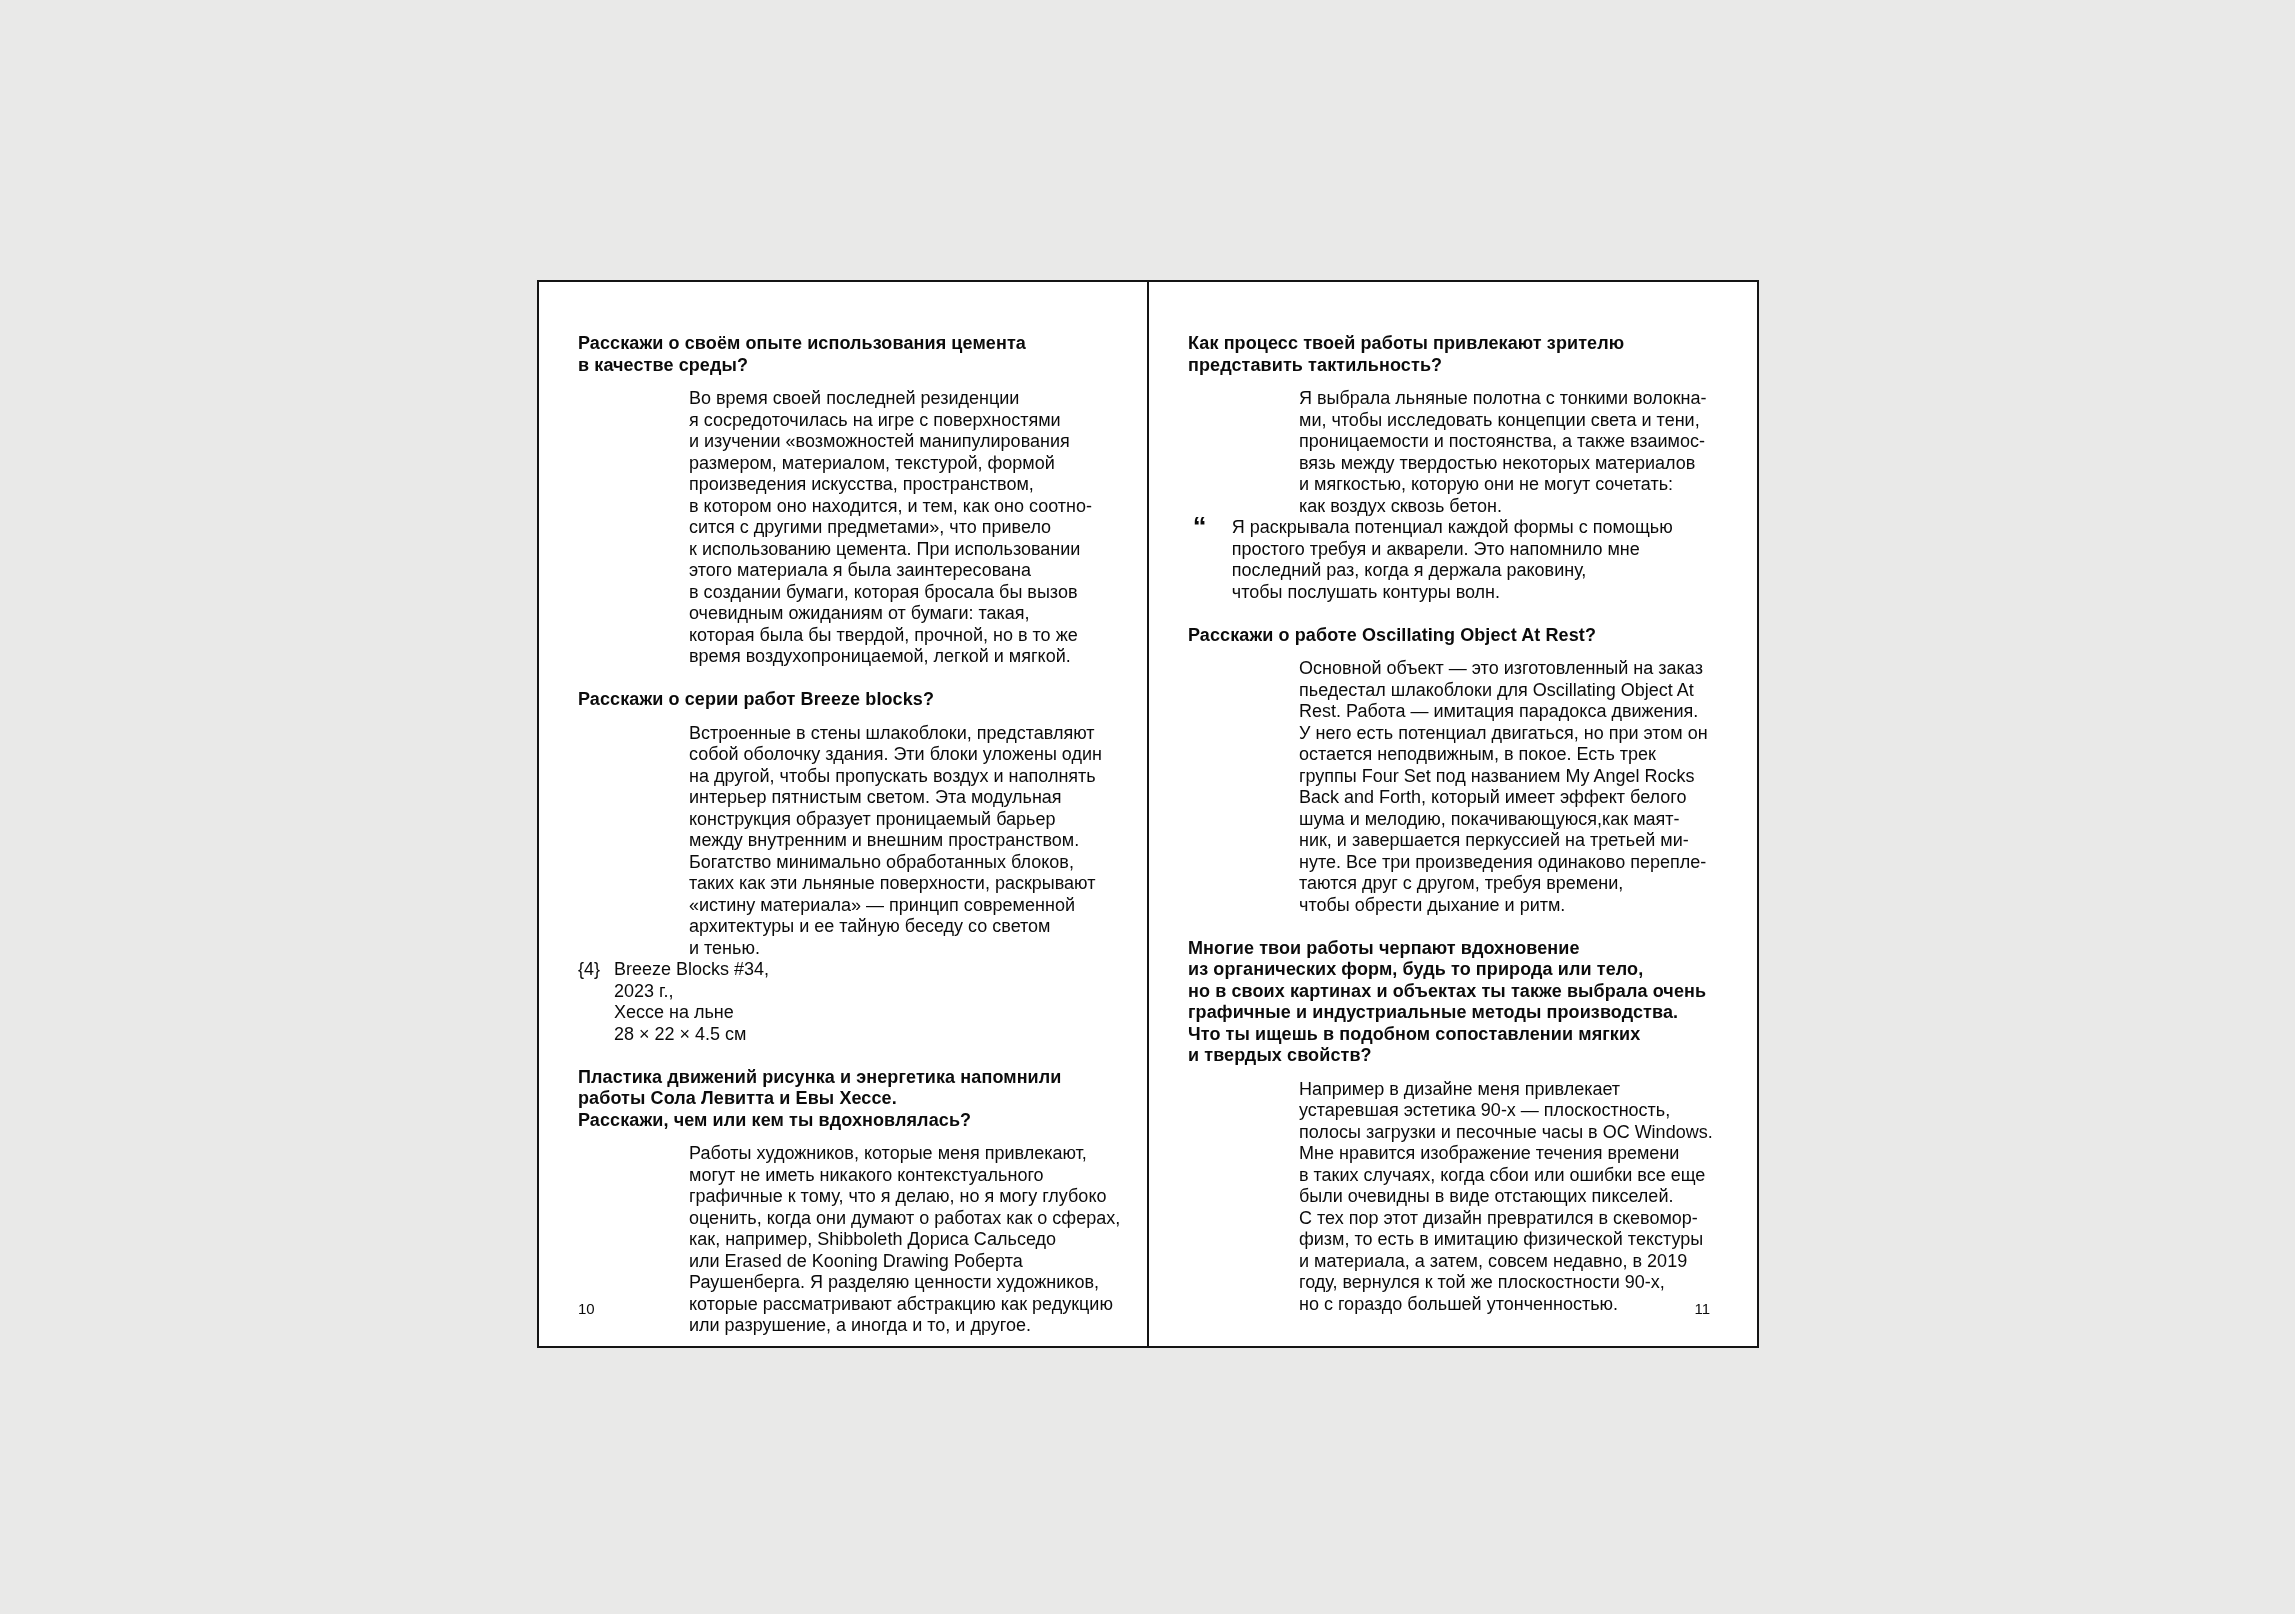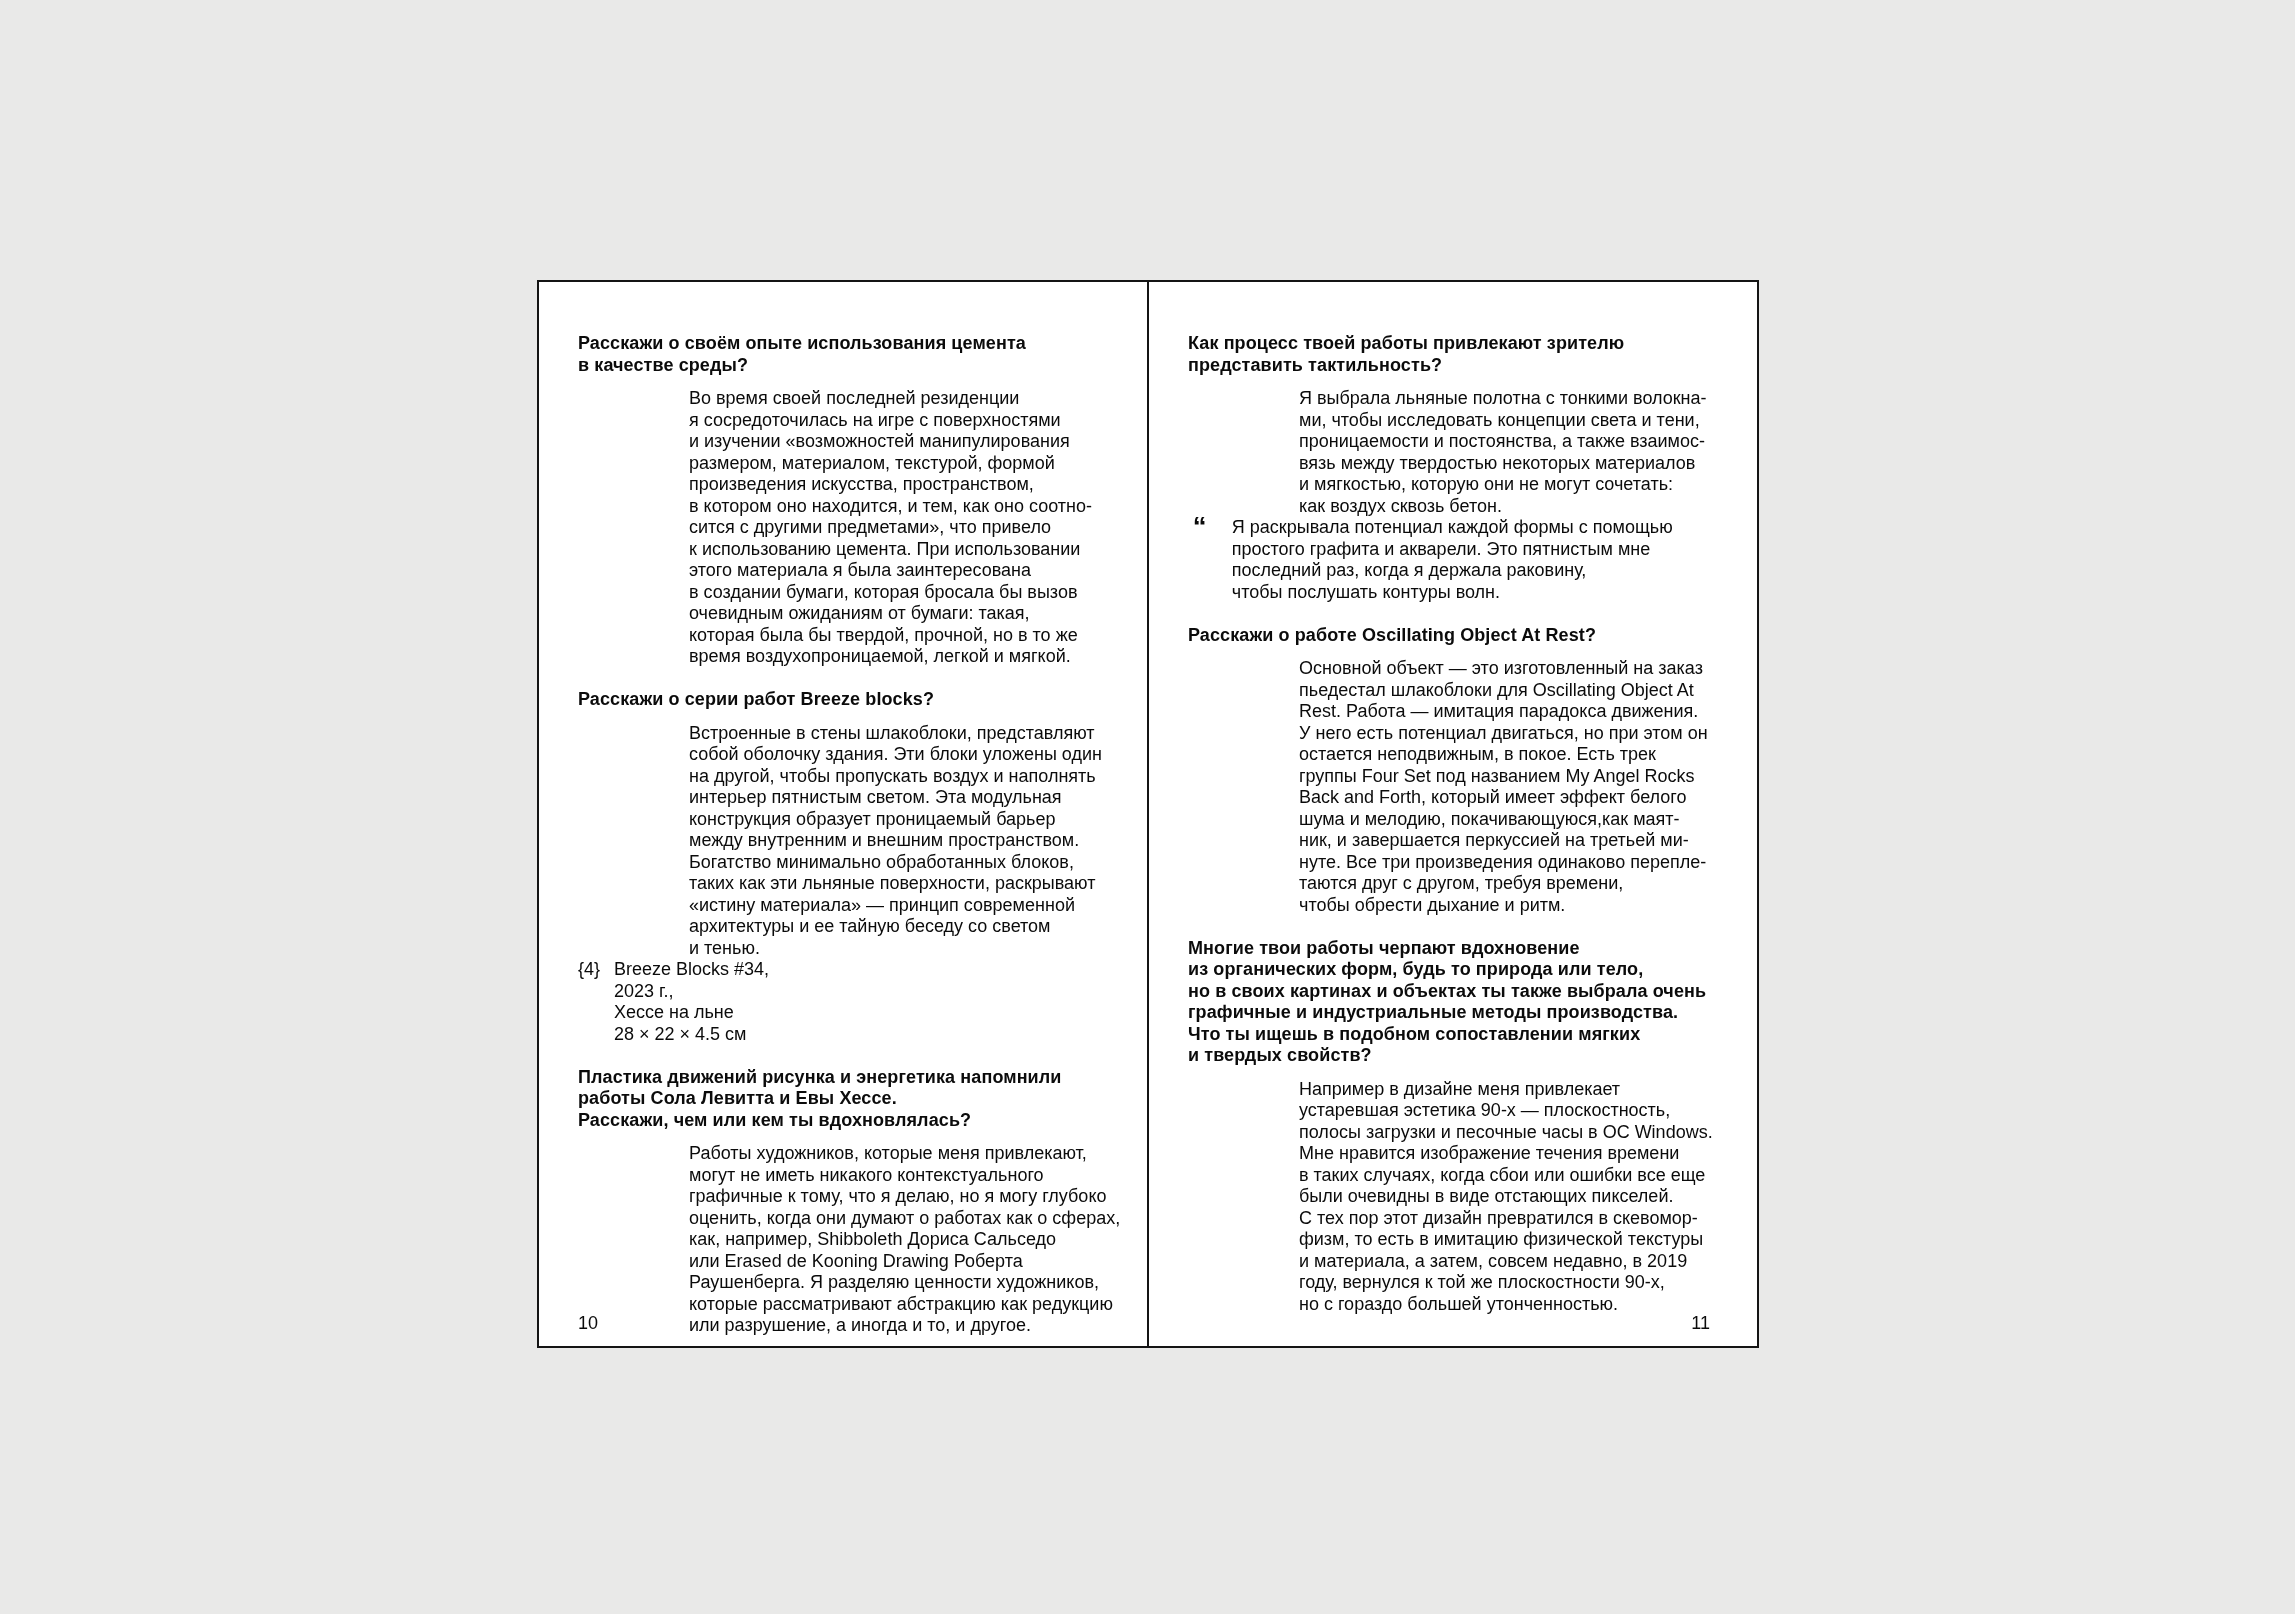--- a/index.html
+++ b/index.html
@@ -37,22 +37,22 @@
   .section.answer { padding-left: 111px; margin-top: 12px; }
   .section.caption { display: flex; }
   .caption-marker { width: 36px; flex: 0 0 auto; }
   .section.quote { display: flex; padding-left: 4.8px; }
   .quote-mark {
     width: 39px; flex: 0 0 auto;
     font-weight: 700; font-size: 27.5px; line-height: 20.3px;
     letter-spacing: -1.8px;
   }
   .page-number {
-    position: absolute; bottom: 12px;
-    font-size: 18px; line-height: 21.5px;
+    position: absolute; bottom: 27px;
+    font-size: 15px; line-height: 21.5px;
   }
   .page--left  .page-number { left: 39px; }
   .page--right .page-number { right: 47px; }
 </style>
 </head>
 <body>
 
 <div class="spread">
   <div class="page page--left">
     <div>
@@ -130,21 +130,21 @@
           <div class="line">ми, чтобы исследовать концепции света и тени,</div>
           <div class="line">проницаемости и постоянства, а также взаимос-</div>
           <div class="line">вязь между твердостью некоторых материалов</div>
           <div class="line">и мягкостью, которую они не могут сочетать:</div>
           <div class="line">как воздух сквозь бетон.</div>
         </div>
         <div class="section quote">
           <span class="quote-mark">“</span>
           <div>
             <div class="line">Я раскрывала потенциал каждой формы с помощью</div>
-            <div class="line">простого графита и акварели. Это пятнистым мне</div>
+            <div class="line">простого требуя и акварели. Это напомнило мне</div>
             <div class="line">последний раз, когда я держала раковину,</div>
             <div class="line">чтобы послушать контуры волн.</div>
           </div>
         </div>
         <div class="section question">
           <div class="line">Расскажи о работе Oscillating Object At Rest?</div>
         </div>
         <div class="section answer">
           <div class="line">Основной объект — это изготовленный на заказ</div>
           <div class="line">пьедестал шлакоблоки для Oscillating Object At</div>

